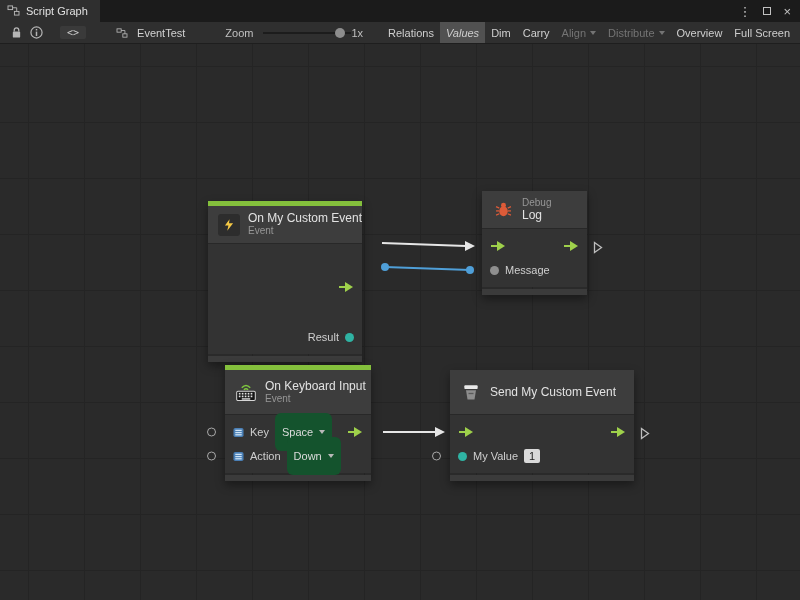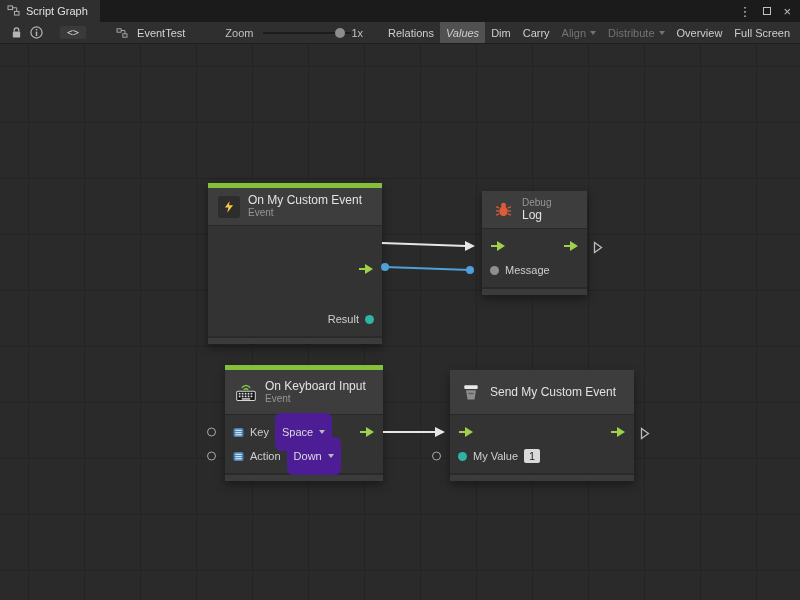--- a/index.html
+++ b/index.html
@@ -63,21 +63,21 @@
   .port-row.out { justify-content:flex-end;margin-top:26px; }
   .port-row.spread { justify-content:space-between; }
   .port-label { font-size:11px; color:#cfcfcf; white-space:nowrap; }
   .flow-arrow { display:flex; align-items:center; }
   .dot { width:9px; height:9px; border-radius:50%; flex:0 0 auto; }
   .dot.teal { background:#2fb3a3; }
   .dot.gray { background:#8f8f8f; }
   .outside-circle { position:absolute; left:-18px; top:50%; transform:translateY(-50%);
                     width:9px; height:9px; border-radius:50%; border:1.5px solid #a8a8a8; background:transparent; }
   .outside-triangle { position:absolute; right:-16px; top:11px; }
-  .dropdown { background:#4c1d95; border-radius:6px; padding:13px 7px; display:inline-flex;
+  .dropdown { background:#14532d; border-radius:6px; padding:13px 7px; display:inline-flex;
               align-items:center; gap:6px; font-size:11px; color:#dcdcdc; }
   .value-input { background:#d9d9d9; color:#1c1c1c; border-radius:2px; padding:1px 5px;
                  font-size:11px; min-width:14px; text-align:center; }
   .type-icon { display:flex; align-items:center; }
 </style>
 </head>
 <body>
 
 <div class="window">
 
@@ -162,21 +162,21 @@
         <line x1="385" y1="223" x2="470" y2="226" stroke="#4f9fd8" stroke-width="2"></line>
         <circle cx="385" cy="223" r="4" fill="#4f9fd8"></circle>
         <circle cx="470" cy="226" r="4" fill="#4f9fd8"></circle>
       </g>
       <g>
         <path d="M383 388 L436 388" stroke="#e6e6e6" stroke-width="2" fill="none"></path>
         <polygon points="435,383 445,388 435,393" fill="#e6e6e6"></polygon>
       </g>
     </svg>
 
-    <div class="node" style="left:208px; top:139px; width:174px;">
+    <div class="node" style="left:208px; top:157px; width:154px;">
       <div class="accent-bar"></div>
       <div class="node-header">
         <span class="node-icon">
           <svg width="14" height="14" viewBox="0 0 24 24">
               <path d="M13 2 L5 13 H11 L9 22 L19 9 H12 Z" fill="#f6c945"></path>
             </svg>
         </span>
         <span class="header-text">
           <span class="node-title">On My Custom Event</span>
           <span class="node-sub">Event</span>
@@ -241,21 +241,21 @@
         </div>
         <span class="outside-triangle">
           <svg width="10" height="13" viewBox="0 0 10 13">
               <path d="M1.5 1.5 L8.5 6.5 L1.5 11.5 Z" fill="none" stroke="#bdbdbd" stroke-width="1.3"></path>
             </svg>
         </span>
       </div>
       <div class="node-footer"></div>
     </div>
 
-    <div class="node" style="left:225px; top:321px; width:158px;">
+    <div class="node" style="left:225px; top:321px; width:146px;">
       <div class="accent-bar"></div>
       <div class="node-header tall">
         <span class="node-icon bare">
           <svg width="26" height="24" viewBox="0 0 26 24">
             <path d="M8 7 q5 -5.5 10 0" stroke="#7ec53f" fill="none" stroke-width="1.7"></path>
             <path d="M10.5 9.5 q2.5 -2.8 5 0" stroke="#7ec53f" fill="none" stroke-width="1.7"></path>
             <rect x="2" y="11" width="22" height="11" rx="1.5" fill="#151515" stroke="#d6d6d6" stroke-width="1.2"></rect>
             <g fill="#e3e3e3">
               <rect x="4.5" y="13" width="2" height="2"></rect>
                 <rect x="8" y="13" width="2" height="2"></rect>

